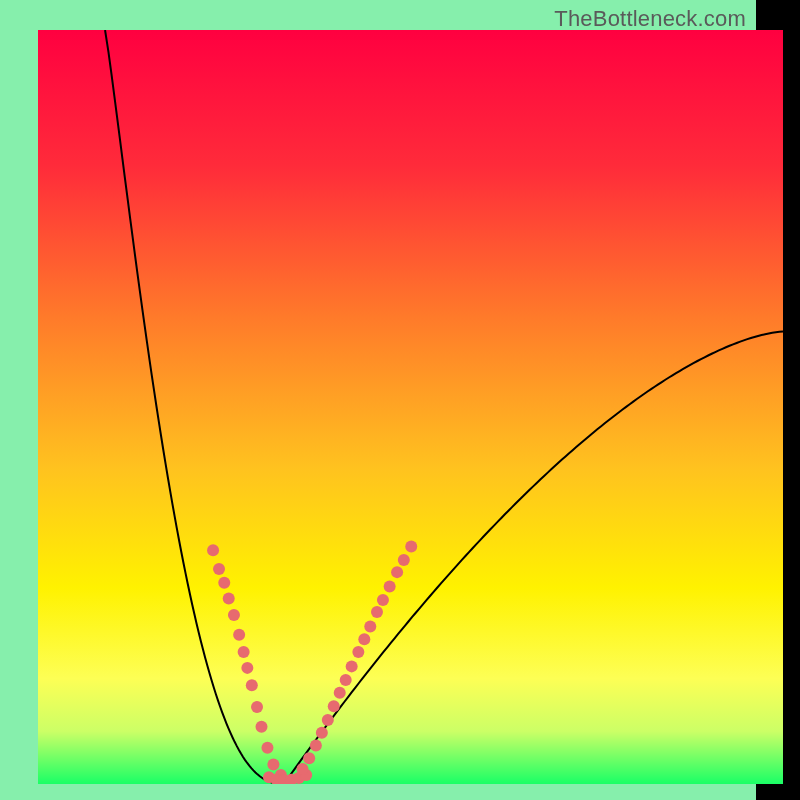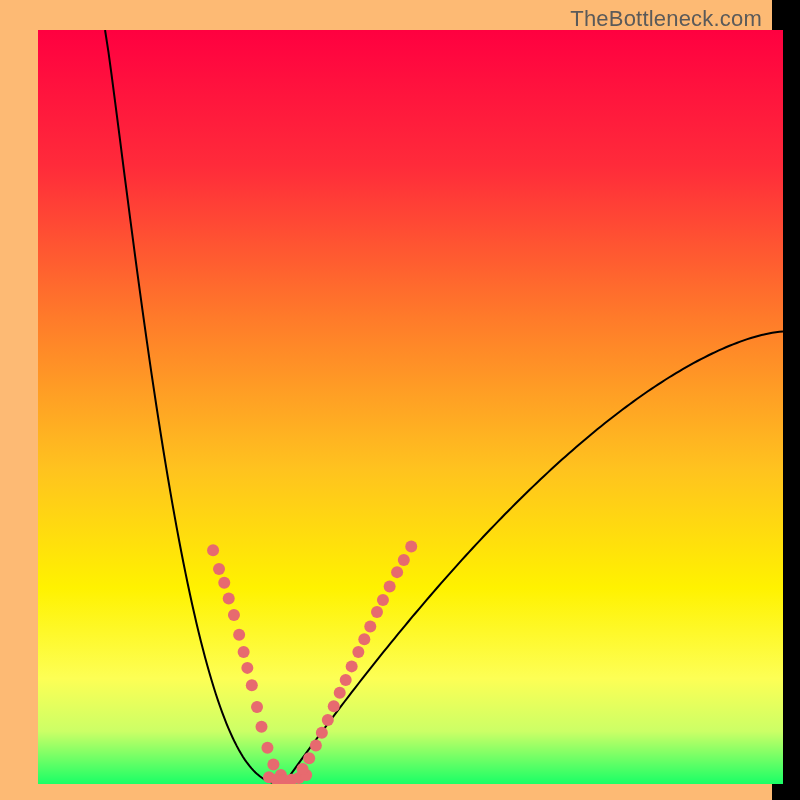--- a/index.html
+++ b/index.html
@@ -8,22 +8,21 @@
     width: 800px;
     height: 800px;
     background: #000;
     overflow: hidden;
     font-family: Arial, Helvetica, sans-serif;
   }
   .outer {
     position: relative;
     width: 756px;
     height: 800px;
-    background: #fdba74;
-    padding-left: 16px;
+    background: #86efac;
   }
   .watermark {
     position: absolute;
     top: 6px;
     right: 10px;
     color: #5a5a5a;
     font-size: 22px;
     font-weight: 500;
     letter-spacing: 0.2px;
     z-index: 10;

